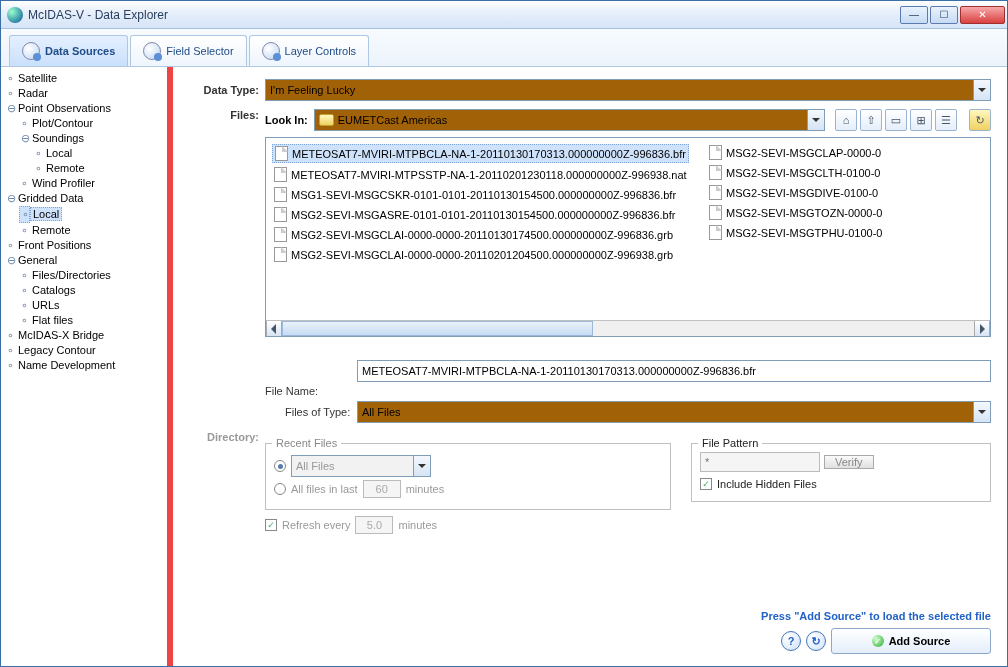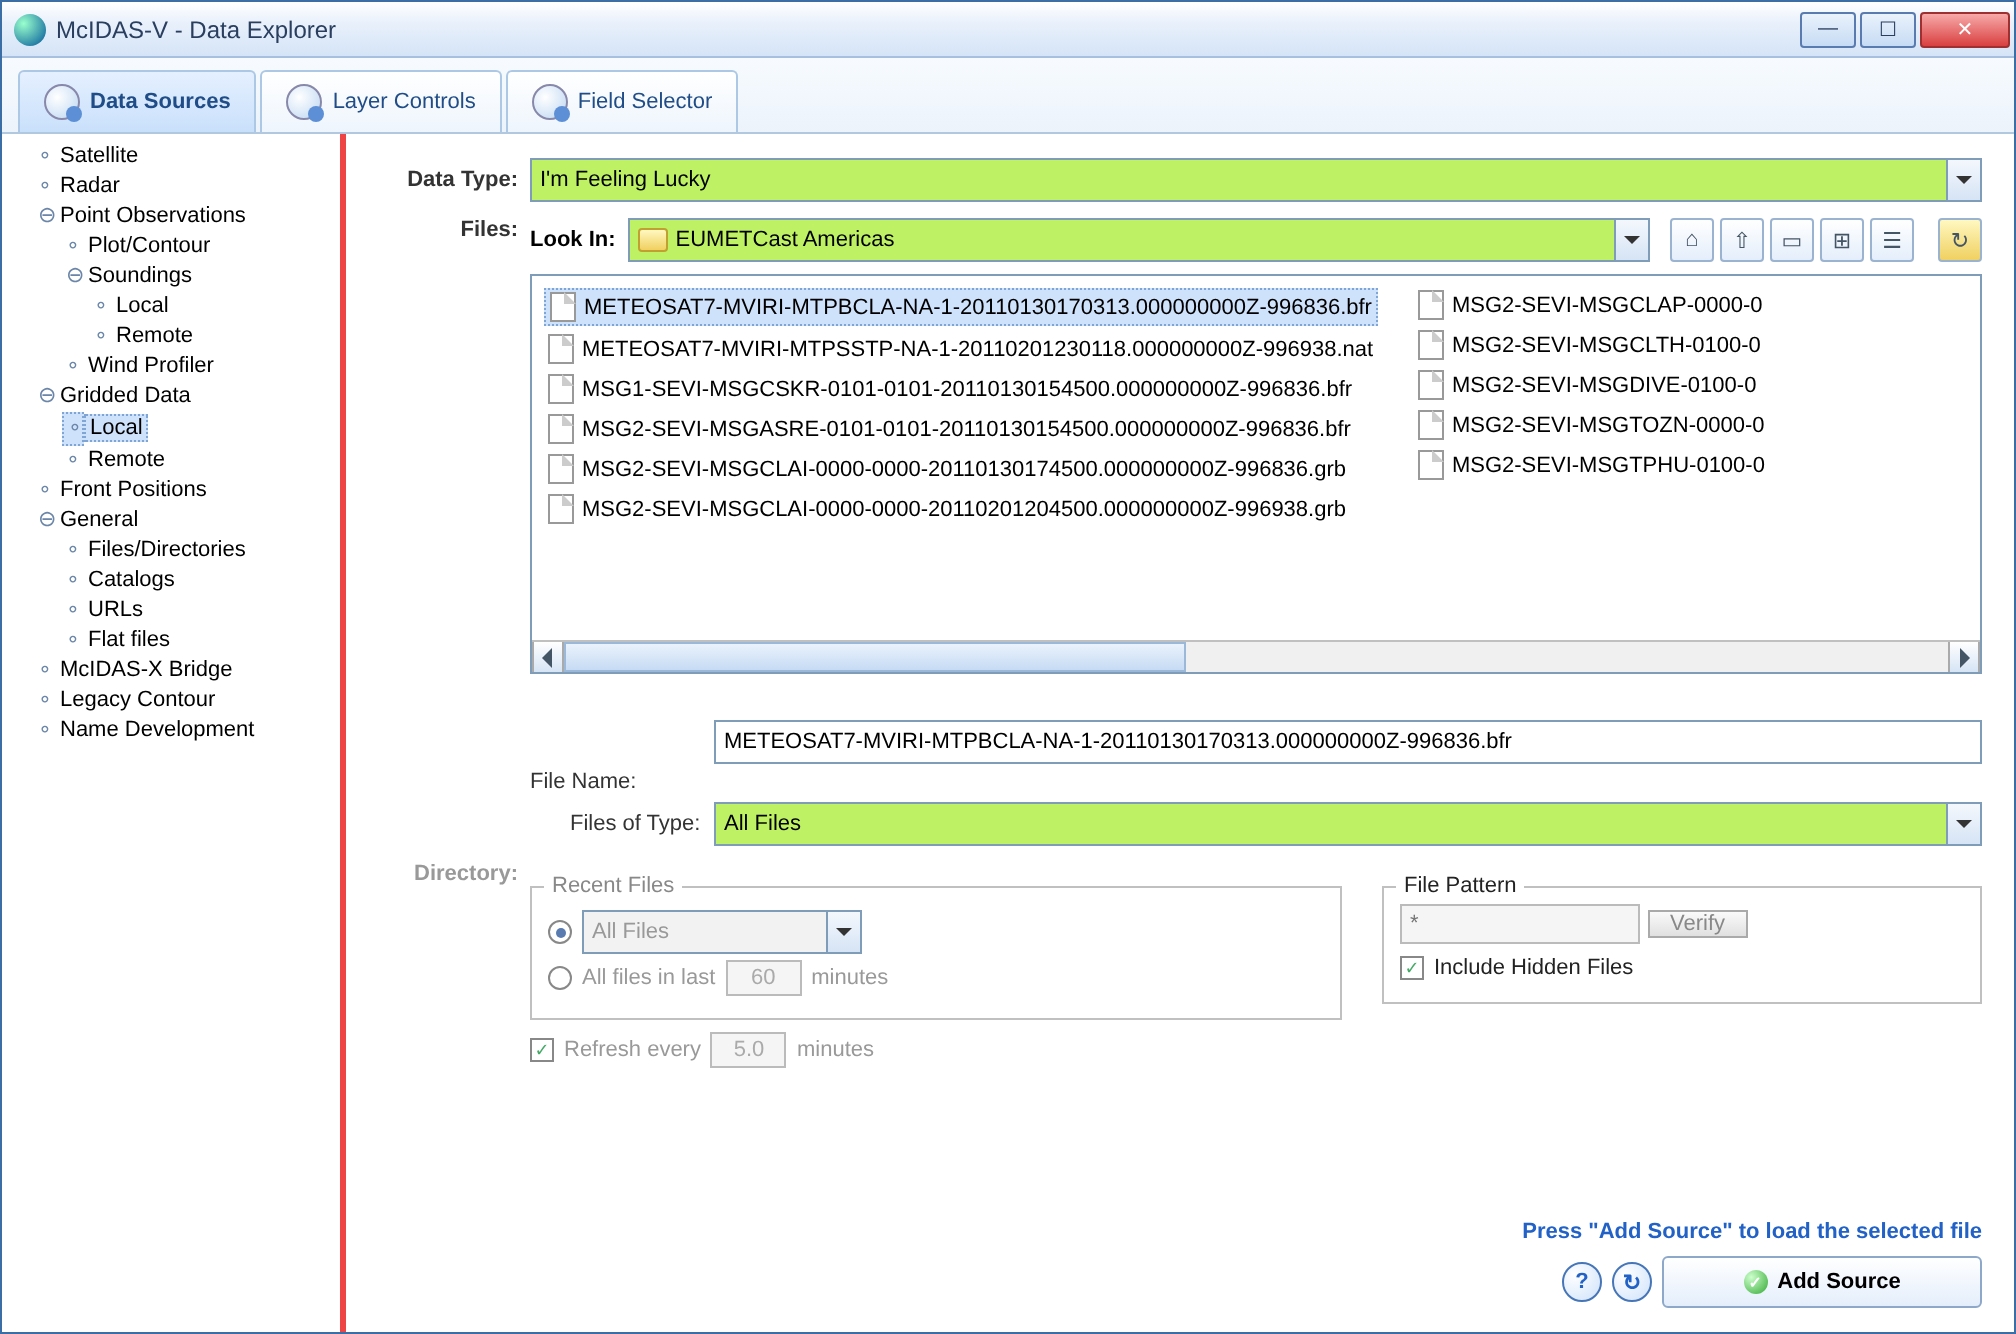--- a/index.html
+++ b/index.html
@@ -13,34 +13,34 @@
 .winbtn { width: 28px; height: 18px; border: 1px solid #5a7bb0; border-radius: 2px; background: linear-gradient(#eaf2fc,#c6dbf4); display: flex; align-items: center; justify-content: center; font-size: 10px; color: #2a3f5f; }
 .winbtn.close { width: 45px; background: linear-gradient(#f7a9a9,#d94040); color: #fff; border-color: #a03030; }
 
 .tabbar { height: 38px; background: linear-gradient(#f7fbff,#ecf3fb); border-bottom: 1px solid #b0c8e0; display: flex; align-items: flex-end; padding: 0 8px; gap: 2px; }
 .tab { display: flex; align-items: center; gap: 5px; padding: 6px 12px; border: 1px solid #adc8e4; border-bottom: none; border-radius: 3px 3px 0 0; background: linear-gradient(#fff,#eef5fd); color: #204d87; cursor: pointer; }
 .tab.active { background: linear-gradient(#e5f0ff,#c9e0fb); font-weight: bold; }
 .tab .ticon { width: 18px; height: 18px; border: 1px solid #88a; border-radius: 50%; background: radial-gradient(circle at 35% 35%, #fff, #bcd6f2); position: relative; }
 .tab .ticon::after { content: ""; position: absolute; right: -2px; bottom: -2px; width: 8px; height: 8px; border-radius: 50%; background: #5c8fd6; }
 
 .body { flex: 1; display: flex; min-height: 0; }
-.tree { width: 172px; border-right: 3px solid #ef4444; padding: 4px 14px; overflow: auto; background: #fff; }
+.tree { width: 172px; border-right: 6px solid #ef4444; padding: 4px 2px; overflow: auto; background: #fff; }
 .tree ul { list-style: none; padding-left: 14px; }
 .tree > ul { padding-left: 2px; }
 .tree li { line-height: 15px; white-space: nowrap; cursor: pointer; }
 .tree li.sel > span { background: #cfe2fb; border: 1px dotted #7fa4d6; padding: 0 2px; }
 .tree li > span { padding: 0 2px; }
 .tree .tw { color: #6b86a8; display: inline-block; width: 11px; text-align: center; }
 
 .main { flex: 1; padding: 12px 16px 12px 16px; display: flex; flex-direction: column; gap: 8px; overflow: auto; }
 .row { display: flex; align-items: center; gap: 6px; }
 .lbl { width: 70px; text-align: right; color: #333; font-weight: bold; }
 .lbl.sub { width: auto; font-weight: normal; text-align: left; }
 .lbl.dim { color: #999; }
-.combo { flex: 1; height: 22px; border: 1px solid #7f9db9; background: #bef264; display: flex; align-items: center; padding: 0 4px; position: relative; }
+.combo { flex: 1; height: 22px; border: 1px solid #7f9db9; background: #a16207; display: flex; align-items: center; padding: 0 4px; position: relative; }
 .combo .arrow { position: absolute; right: 0; top: 0; bottom: 0; width: 17px; border-left: 1px solid #7f9db9; background: linear-gradient(#f4f8fd,#d6e4f5); display: flex; align-items: center; justify-content: center; }
 .combo .arrow::after { content: ""; border: 4px solid transparent; border-top-color: #333; margin-top: 4px; }
 .folder-icon { width: 15px; height: 12px; background: linear-gradient(#fff8c0,#f0d060); border: 1px solid #c0a030; border-radius: 2px; margin-right: 4px; }
 .fileshdr { display: flex; align-items: center; gap: 6px; margin-bottom: 6px; }
 .fileshdr .lookin { font-weight: bold; }
 .iconbtns { display: flex; gap: 3px; margin-left: 4px; }
 .ibtn { width: 22px; height: 22px; border: 1px solid #9ab3d0; background: linear-gradient(#fff,#e4eefb); border-radius: 2px; display: flex; align-items: center; justify-content: center; cursor: pointer; color: #456; }
 
 .filelisting { border: 1px solid #7f9db9; background: #fff; height: 200px; overflow: hidden; display: flex; flex-direction: column; }
 .filegrid { flex: 1; display: flex; gap: 18px; padding: 6px; overflow: hidden; }
@@ -94,25 +94,25 @@
     </div>
   </div>
 
   <div class="tabbar">
     <div class="tab active">
       <span class="ticon"></span>
       <span>Data Sources</span>
     </div>
     <div class="tab">
       <span class="ticon"></span>
-      <span>Layer Controls</span>
+      <span>Field Selector</span>
     </div>
     <div class="tab">
       <span class="ticon"></span>
-      <span>Field Selector</span>
+      <span>Layer Controls</span>
     </div>
   </div>
 
   <div class="body">
     <div class="tree">
       <ul id="tree-root">
           <li><span class="tw">∘</span><span>Satellite</span></li>
           <li><span class="tw">∘</span><span>Radar</span></li>
           <li><span class="tw">⊖</span><span>Point Observations</span></li>
           <ul>

